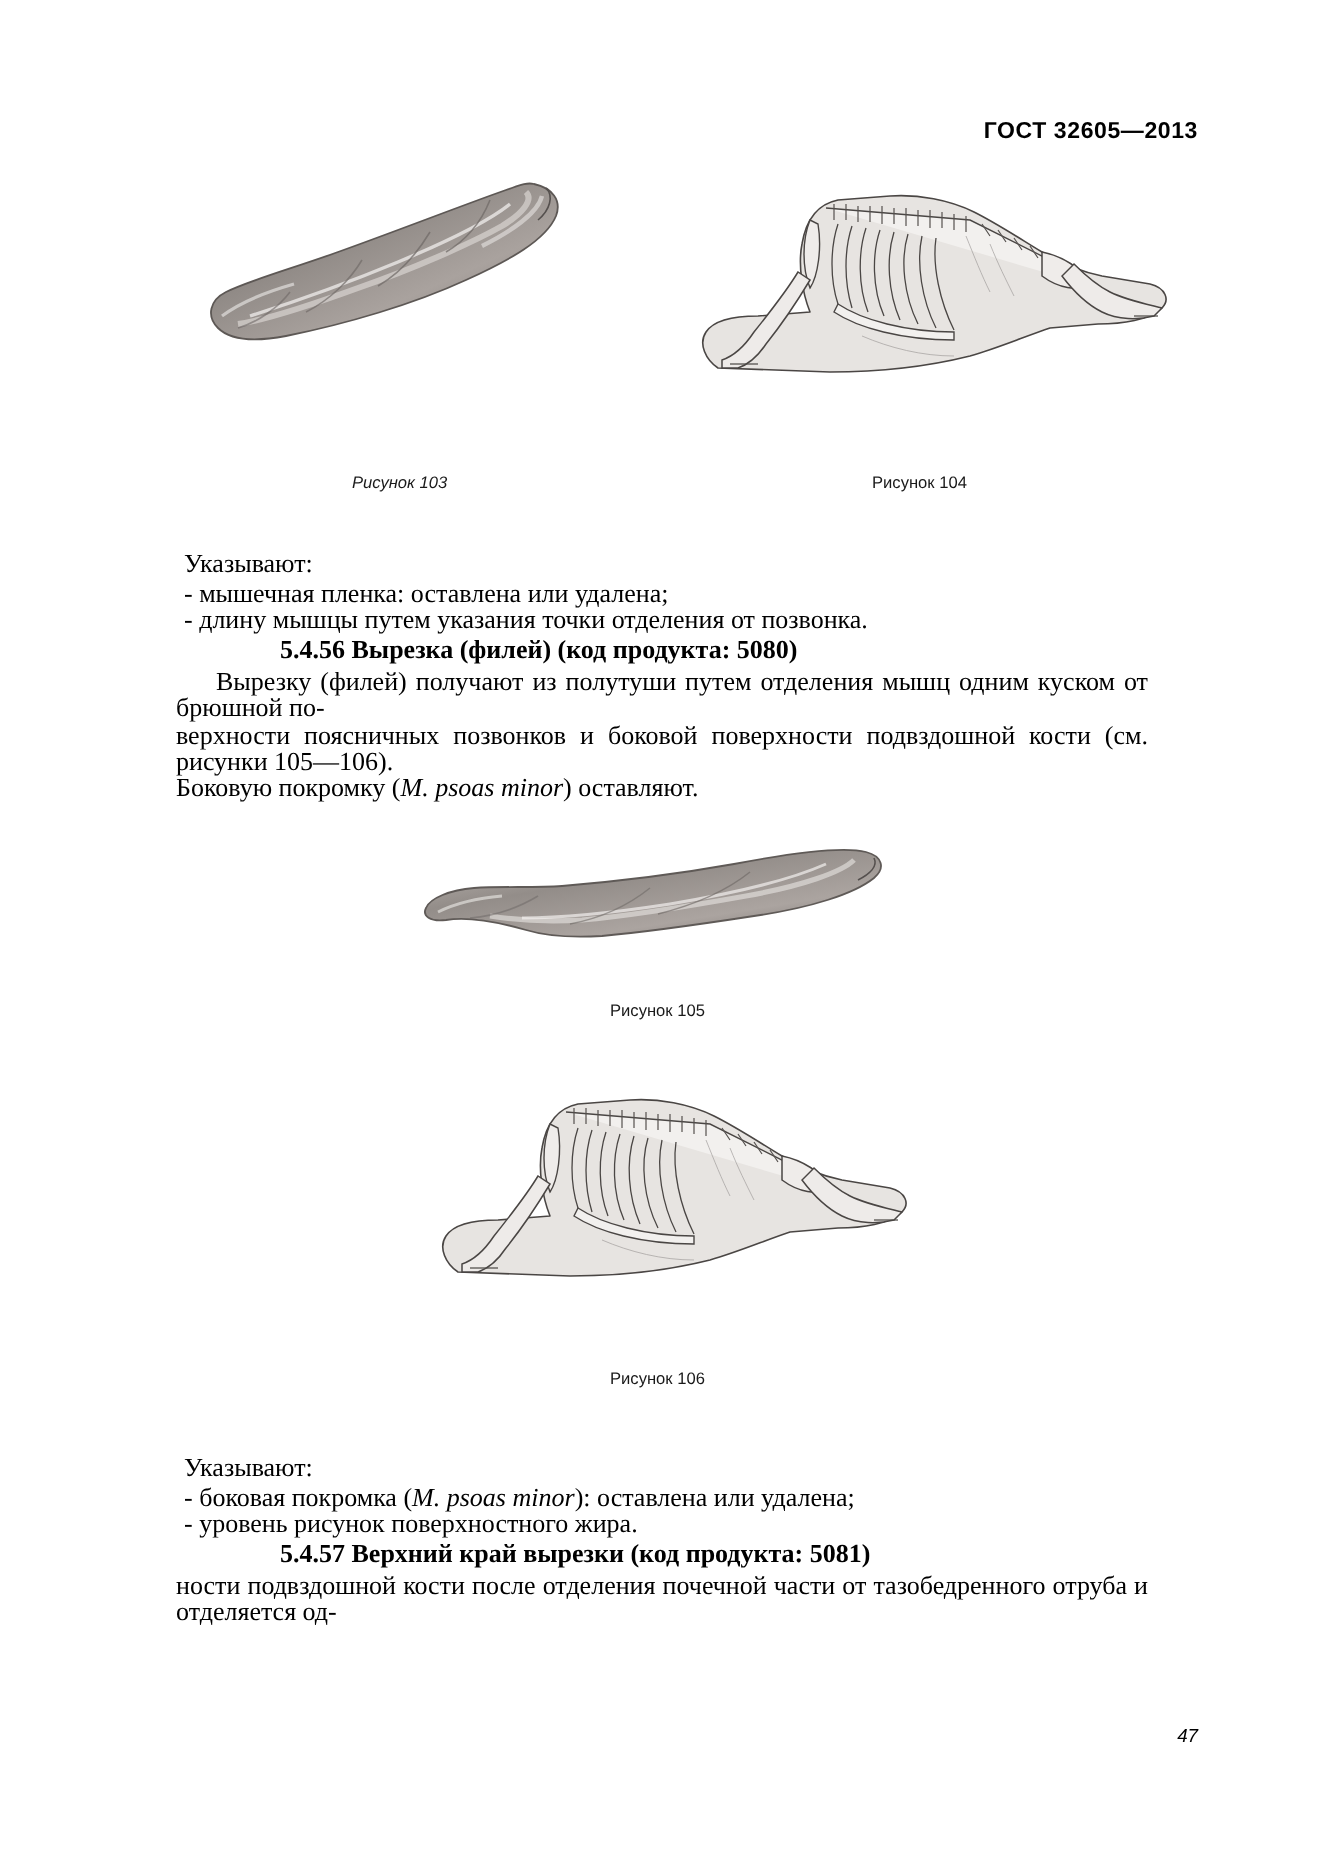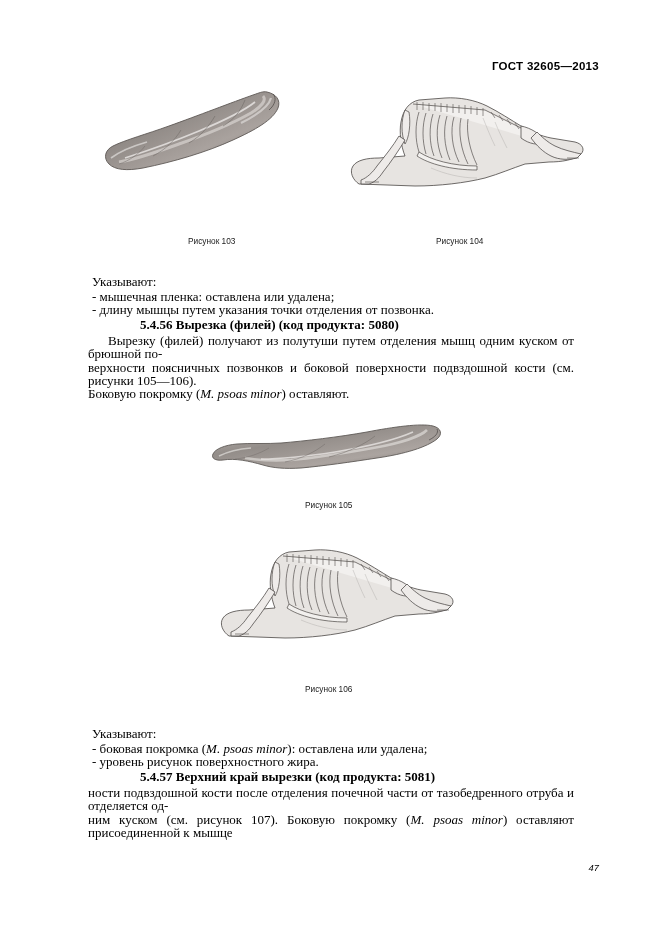--- a/index.html
+++ b/index.html
@@ -103,21 +103,21 @@
       <path d="M160 14 C150 22 128 33 104 43 C80 53 52 63 30 70" fill="none" stroke="#f0eeec" stroke-width="1.7" opacity="0.75"></path>
       <path d="M176 10 C174 18 162 27 146 35" fill="none" stroke="#e8e5e2" stroke-width="2.2" opacity="0.6"></path>
       <path d="M150 12 C146 22 140 31 128 38" fill="none" stroke="#6e6865" stroke-width="0.8" opacity="0.7"></path>
       <path d="M120 28 C114 38 106 48 94 55" fill="none" stroke="#6e6865" stroke-width="0.8" opacity="0.7"></path>
       <path d="M86 42 C80 52 70 62 58 68" fill="none" stroke="#6e6865" stroke-width="0.8" opacity="0.65"></path>
       <path d="M50 58 C44 66 34 73 24 76" fill="none" stroke="#6e6865" stroke-width="0.8" opacity="0.6"></path>
       <path d="M16 70 C24 64 38 58 52 54" fill="none" stroke="#efedeb" stroke-width="1.6" opacity="0.6"></path>
       <path d="M178 6 C182 10 180 17 174 22" fill="none" stroke="#55504e" stroke-width="0.8"></path>
     </svg>
   </div>
-  <div class="caption" style="left:188px; top:236px;">Рисунок 103</div>
+  <div class="caption" style="left:176px; top:236px;font-style:italic;">Рисунок 103</div>
 
   <div class="fig" style="left:335px; top:88px;">
     <svg width="255" height="120" viewBox="0 0 255 120" xmlns="http://www.w3.org/2000/svg">
       <g fill="#e7e4e1" stroke="#4a4644" stroke-width="0.8" stroke-linejoin="round">
 
         <path d="M24 96 C18 92 14 84 18 78 C22 72 32 70 44 70 L70 68
                  C66 58 64 44 66 34 C68 22 74 14 84 12 L110 10
                  C124 9 140 12 152 18 C164 24 176 32 186 38
                  C196 44 206 48 216 50 L240 54 C248 56 250 62 246 66
                  C240 72 226 74 214 74 L190 76
@@ -278,18 +278,17 @@
 
   <div class="txt" style="left:92px; top:727px;">Указывают:</div>
   <div class="txt" style="left:92px; top:742px;">
     <span>-  боковая покромка (</span><span class="ital">M. psoas minor</span><span>): оставлена или удалена;</span>
   </div>
   <div class="txt" style="left:92px; top:755px;">-  уровень рисунок поверхностного жира.</div>
   <div class="txt bold" style="left:92px; top:770px;">5.4.57 Верхний край вырезки (код продукта: 5081)</div>
 
   <div class="txt blk" style="top:786px;">
     <span style="display:block;">ности подвздошной кости после отделения почечной части от тазобедренного отруба и отделяется од-</span>
-    <span style="display:block;"><span>ним куском (см. рисунок 107). Боковую покромку (</span><span class="ital">M. psoas minor</span><span>) оставляют присоединенной к мышце</span></span>
   </div>
 
   <div class="pageno">47</div>
 
 </div>
 
 </body></html>

